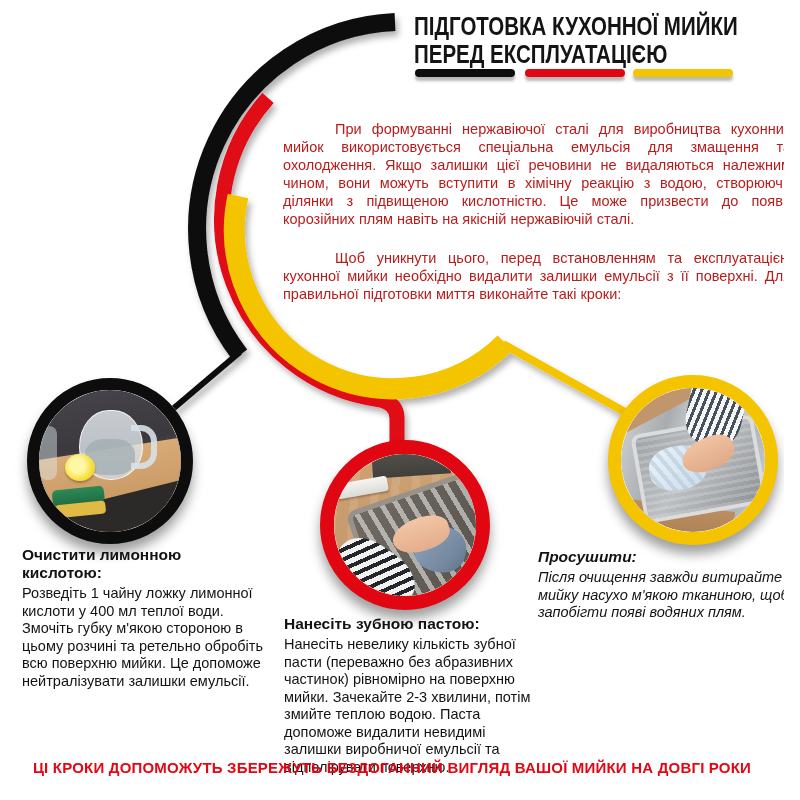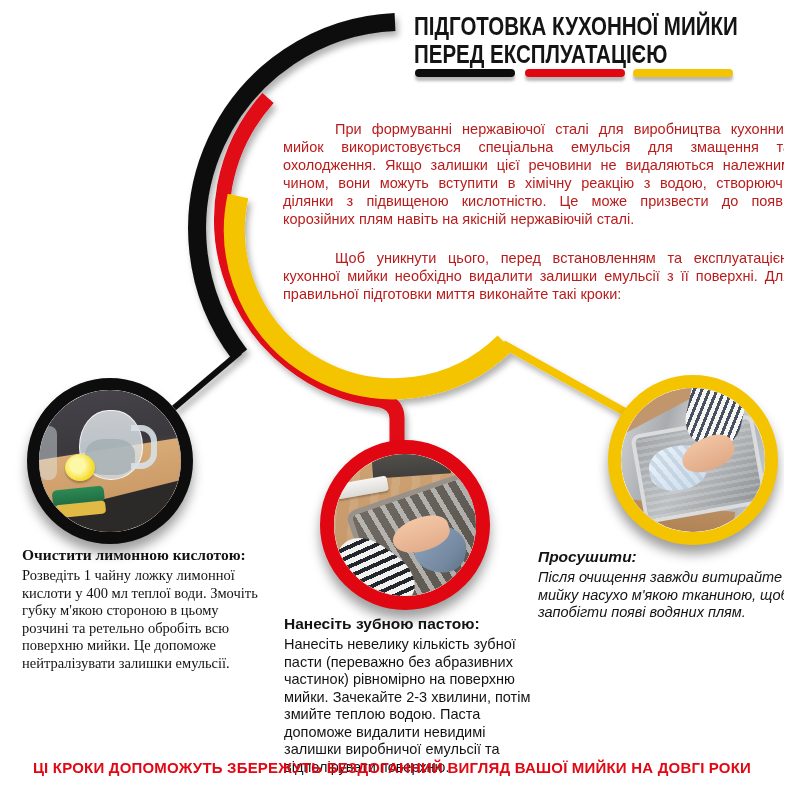--- a/index.html
+++ b/index.html
@@ -90,21 +90,21 @@
   .p3-cloth{left:28px;top:58px;width:58px;height:44px;transform:rotate(-10deg);border-radius:45%;
       background:
         repeating-linear-gradient(60deg,rgba(170,190,210,0.45) 0 4px,rgba(0,0,0,0) 4px 9px),
         linear-gradient(140deg,#eaf2f9,#cbdcea);}
   .p3-hand{left:60px;top:50px;width:54px;height:32px;transform:rotate(-24deg);
       border-radius:50% 42% 42% 50%;background:linear-gradient(180deg,#f1c3a2,#e0aa88);}
   
   .step-text{position:absolute;z-index:3;color:#131313;}
   .step-heading{font-weight:700;font-size:15.5px;margin:0 0 3px;}
   .step-body{font-size:14.5px;line-height:17.5px;margin:0;}
-  .st1{left:22px;top:546px;width:243px;font-family:Liberation Serif, serif;}
+  .st1{left:22px;top:546px;width:243px;}
   .st2{left:284px;top:615px;width:253px;}
   .st3{left:538px;top:548px;width:258px;font-style:italic;}
   
   .footer{position:absolute;left:0;right:0;top:759px;z-index:3;text-align:center;
           font-weight:700;font-size:15px;letter-spacing:0.2px;color:#E30613;}
 </style>
 </head>
 <body>
 
 <div class="poster">

